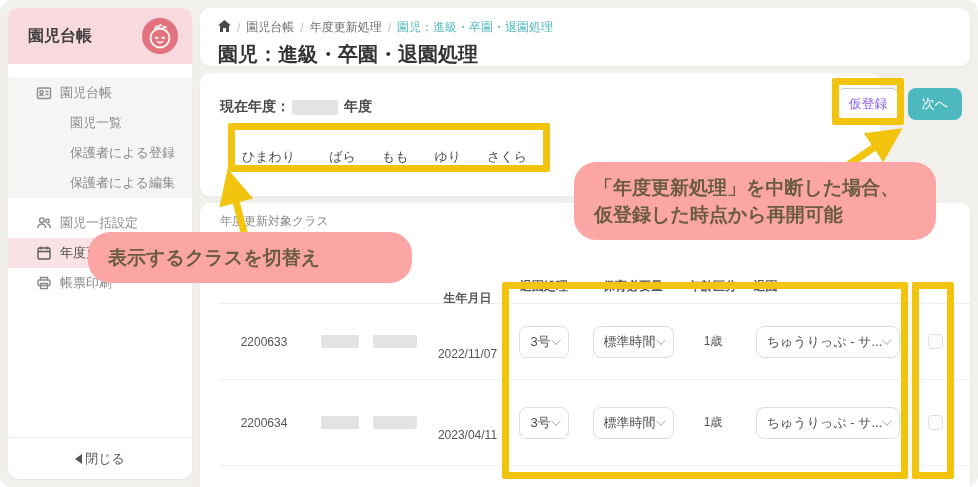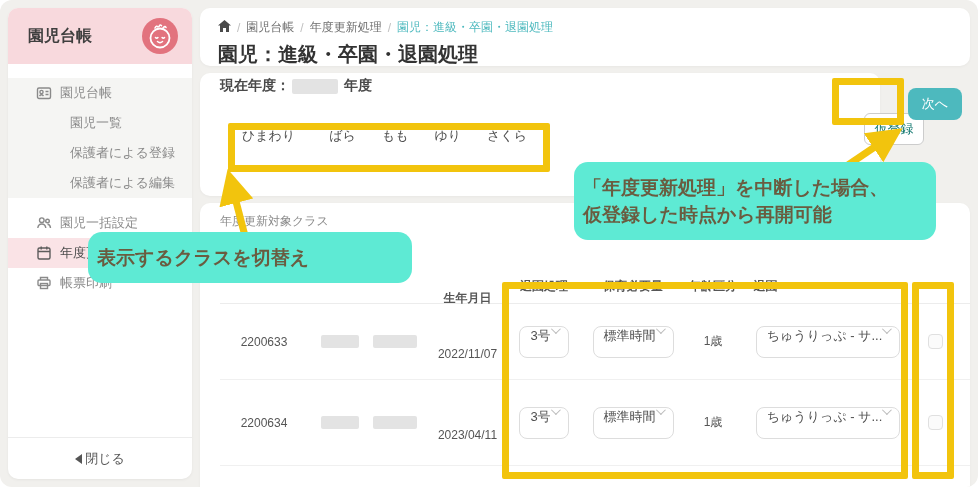--- a/index.html
+++ b/index.html
@@ -22,61 +22,61 @@
   .tri-left { display:inline-block; width:0; height:0; border-top:5px solid transparent; border-bottom:5px solid transparent; border-right:7px solid #555; margin-right:3px; }
 
   
   .card { position:absolute; background:#fff; border-radius:10px; box-shadow:0 1px 3px rgba(0,0,0,.04); }
   .card-title { left:200px; top:8px; width:770px; height:58px; padding:11px 18px 0 18px; }
   .breadcrumb { display:flex; align-items:center; gap:6px; font-size:12px; color:#6f6f6f; }
   .breadcrumb .sep { color:#c0c0c0; }
   .breadcrumb .current { color:#4db9be; }
   .page-title { margin-top:5px; font-size:20px; font-weight:bold; color:#333; }
 
-  .card-controls { left:200px; top:73px; width:680px; height:123px; padding:4px 20px 0 20px; }
+  .card-controls { left:200px; top:73px; width:680px; height:123px; padding:25px 20px 0 20px; }
   .year-row { display:flex; align-items:center; font-size:14px; font-weight:bold; color:#4a4a4a; }
   .redacted { background:#e3e3e3; border-radius:2px; display:inline-block; }
   .redacted.year { width:46px; height:15px; margin:0 6px 0 2px; }
   .tabs { display:flex; gap:26px; margin-top:32px; padding-left:22px; font-size:13px; color:#4f4f4f; }
   .tab { cursor:pointer; }
   .tab:first-child { margin-right:8px; }
   .btn { position:absolute; top:15px; height:32px; font-size:13px; display:flex; align-items:center; justify-content:center; cursor:pointer; }
-  .btn-outline { left:664px; width:60px; background:#fff; border:1px solid #ccc; border-radius:6px; color:#0f766e;margin-top:25px; }
+  .btn-outline { left:638px; width:60px; background:#fff; border:1px solid #ccc; border-radius:6px; color:#8b5cf6; }
   .btn-primary { left:708px; width:54px; background:#4db9be; border-radius:8px; color:#fff; }
 
   .card-table { left:200px; top:203px; width:770px; height:300px; padding:10px 0 0 20px; }
   .section-label { font-size:12px; color:#8a8a8a; }
   .table { margin-top:40px; }
   .trow { display:flex; align-items:center; }
   .thead { height:34px; border-bottom:1px solid #ececec; font-size:12px; font-weight:bold; color:#565656; }
   .tbody-row { height:76px; border-bottom:1px solid #f0f0f0; font-size:12px; color:#555; }
   .tbody-row.last { height:86px; }
   .c { display:flex; align-items:center; justify-content:center; text-align:center; }
   .col-id { width:88px; }
   .col-name { width:122px; gap:14px; }
   .col-dob { width:75px;margin-top:24px; }
   .col-nintei { width:78px; }
   .col-hoiku { width:100px; }
   .col-age { width:60px; }
   .col-class { width:170px; }
   .col-taien { width:45px; }
   .redacted.name1 { width:38px; height:13px; }
   .redacted.name2 { width:44px; height:13px; }
-  .select { background:#fff; border:1px solid #ddd; border-radius:8px; height:32px; display:flex; align-items:flex-start; padding:0 10px; font-size:13px; color:#4f4f4f; cursor:pointer; }
+  .select { background:#fff; border:1px solid #ddd; border-radius:8px; height:32px; display:flex; align-items:center; padding:0 10px; font-size:13px; color:#4f4f4f; cursor:pointer; }
   .chev { width:7px; height:7px; border-right:1.6px solid #bbb; border-bottom:1.6px solid #bbb; transform:rotate(45deg) translateY(-2px); }
   .checkbox { width:15px; height:15px; border:1px solid #e0e0e0; background:#fbfbfb; border-radius:4px; cursor:pointer; }
 
   
   .hl-rect { position:absolute; border:7px solid #f2c40d; border-radius:2px; pointer-events:none; }
   .hl-tabs { left:228px; top:123px; width:322px; height:49px; }
   .hl-save { left:832px; top:78px; width:72px; height:47px; }
   .hl-table { left:502px; top:282px; width:406px; height:197px; }
   .hl-taien { left:912px; top:282px; width:42px; height:197px; }
   .arrows { position:absolute; left:0; top:0; pointer-events:none; }
-  .callout { position:absolute; background:#5eead4; border-radius:14px; padding:12px 9px; font-size:19px; font-weight:bold; line-height:27px; color:#6a5c40; }
+  .callout { position:absolute; background:#fca5a5; border-radius:22px; padding:12px 20px; font-size:19px; font-weight:bold; line-height:27px; color:#6a5c40; }
   .callout-tabs { left:88px; top:232px; width:324px; }
   .callout-save { left:574px; top:162px; width:362px; }
 </style>
 </head>
 <body>
 
 <div class="page">
 
   <div class="sidebar">
     <div class="sidebar-header">

